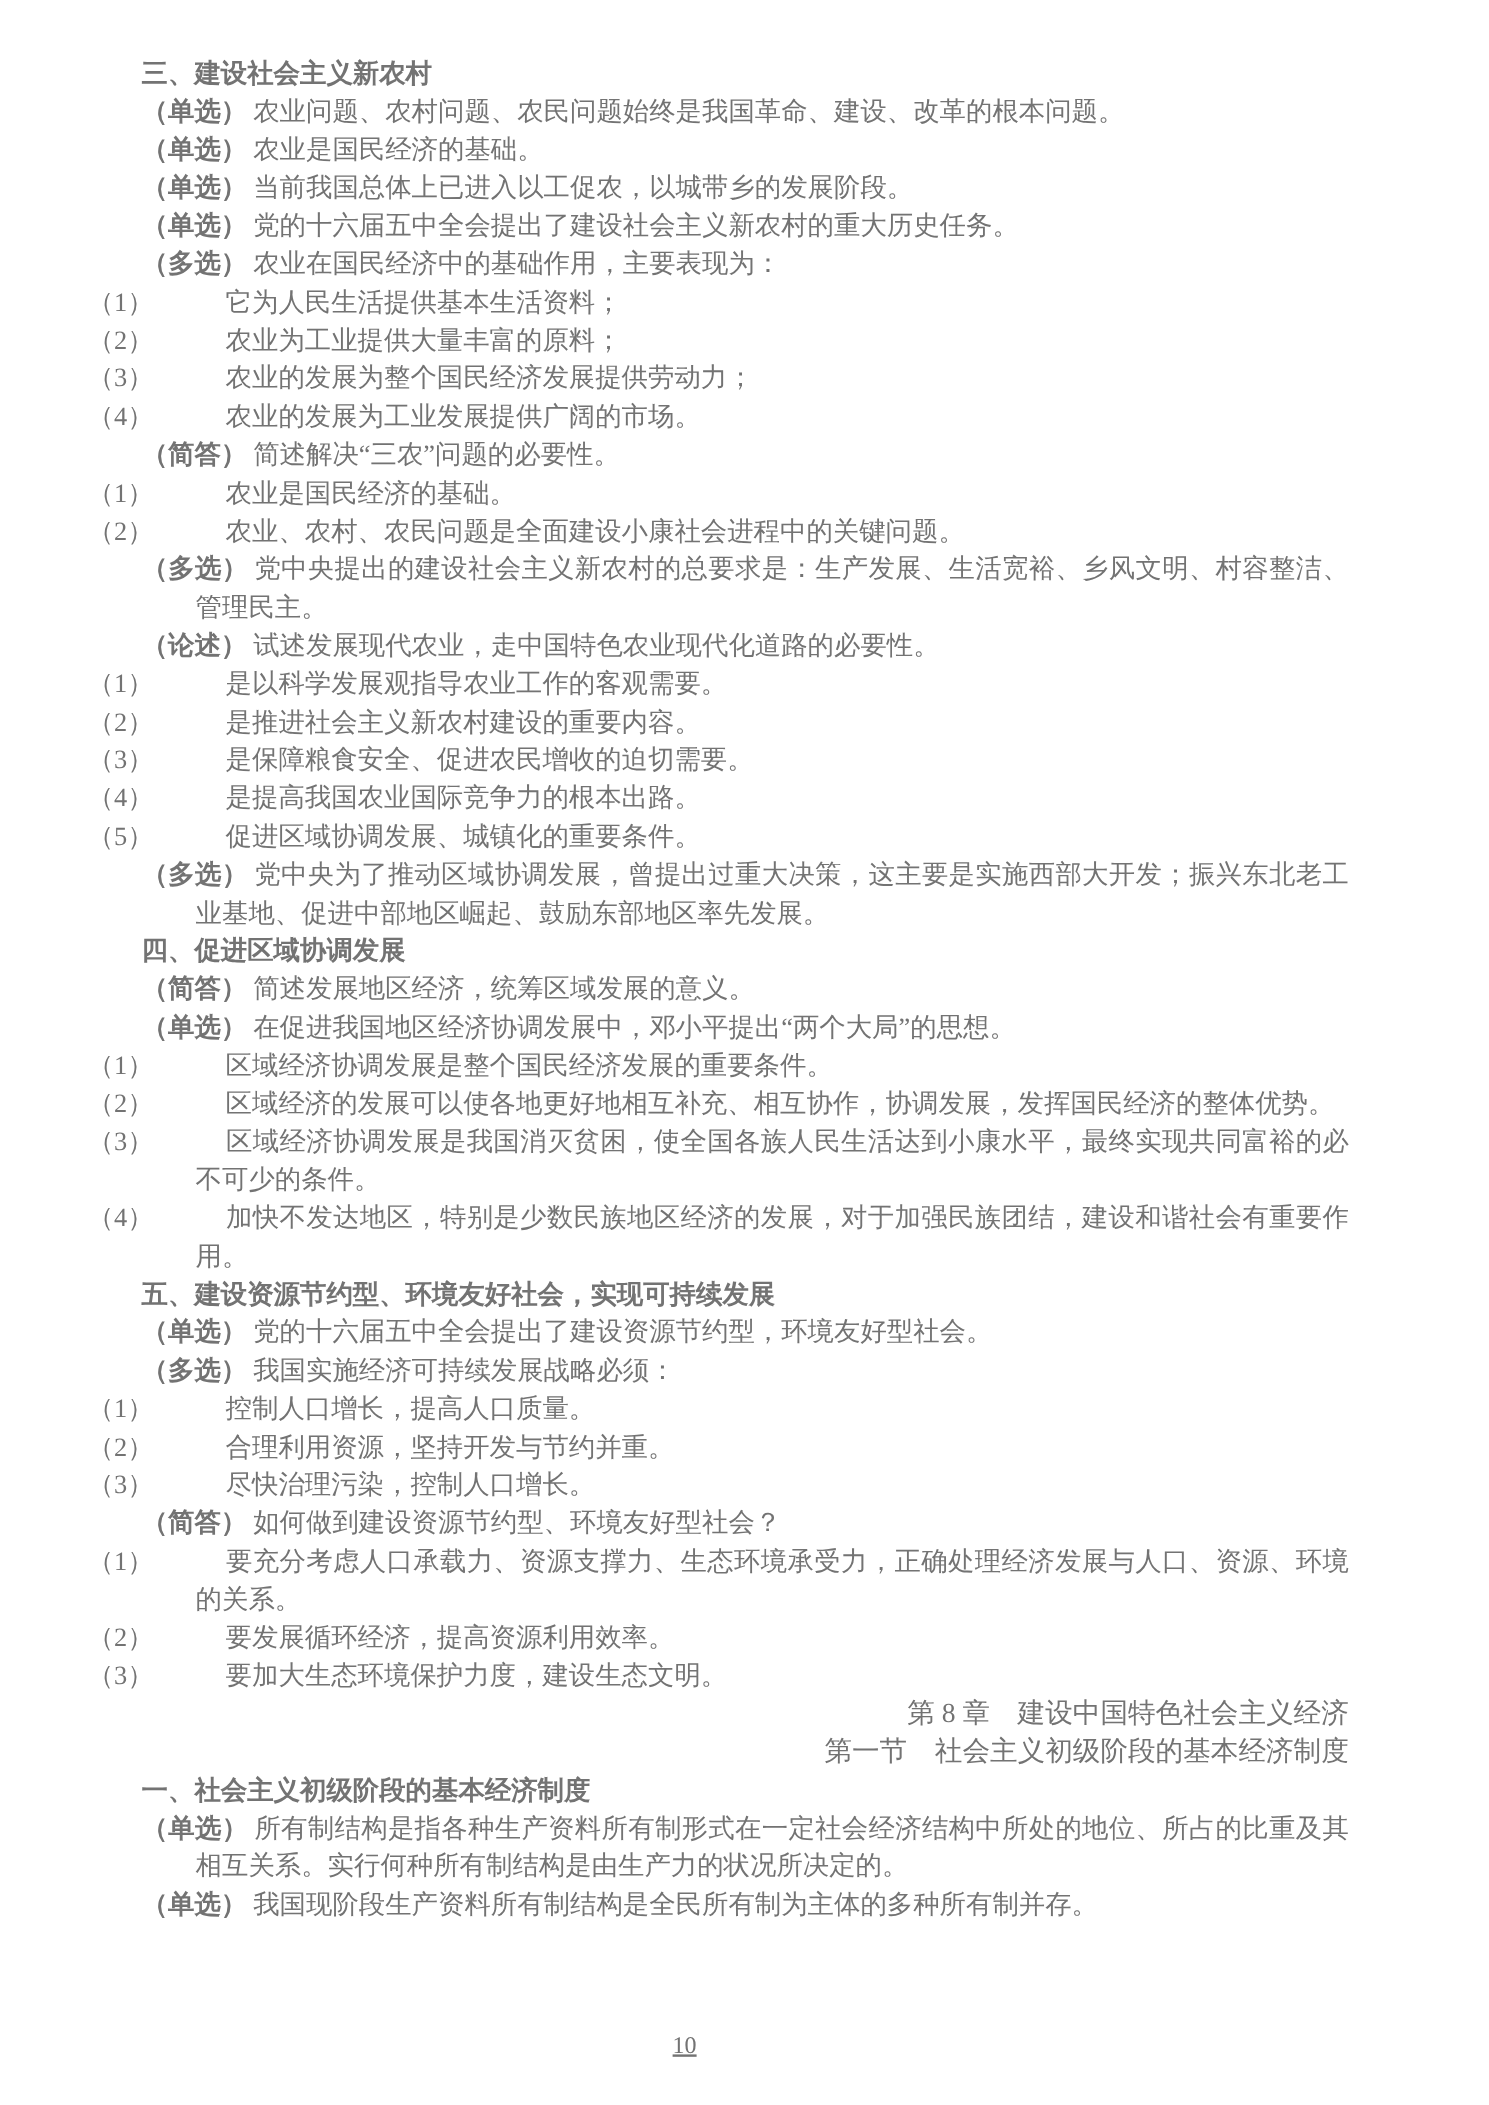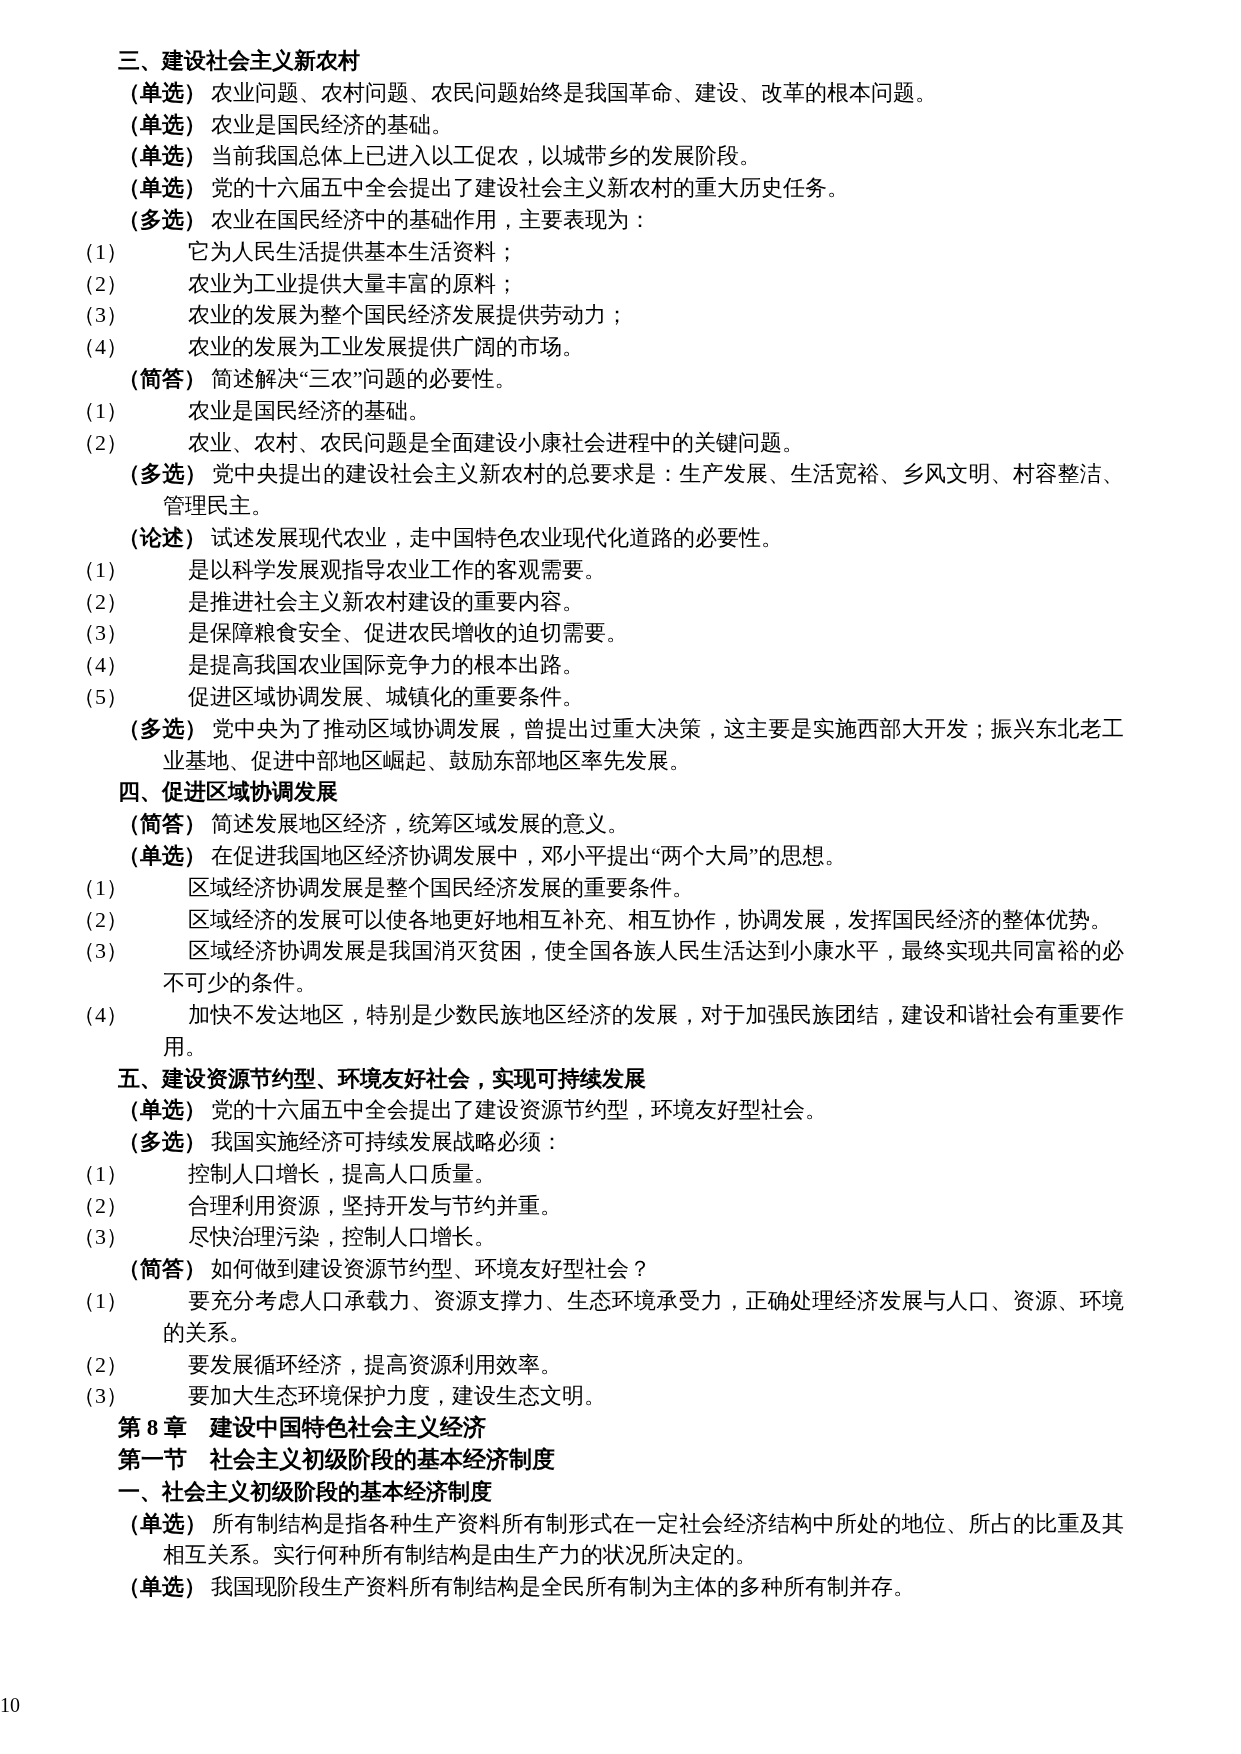--- a/index.html
+++ b/index.html
@@ -1,41 +1,41 @@
 <!DOCTYPE html>
 <html lang="zh"><head>
 <meta charset="utf-8">
 <style>
   html, body { margin: 0; padding: 0; background: #ffffff; }
   .page {
     position: relative;
     width: 1241px;
     height: 1754px;
     background: #ffffff;
-    color: #000000;
+    color: #737373;
     font-family: "Liberation Serif", "DejaVu Serif", serif;
     overflow: hidden;
   }
   .content {
     position: absolute;
     left: 118px;
     top: 45px;
     width: 1006px;
   }
   .line {
     font-size: 22px;
     line-height: 31.8px;
     text-align: justify;
   }
   .heading {
     font-weight: bold;
   }
   .center-heading {
-    font-weight: bold;
-    text-align: left;
+    font-weight: normal;
+    text-align: right;
     font-size: 23px;
   }
   .para {
     padding-left: 45px;
     text-indent: -45px;
   }
   .qlabel {
     font-weight: bold;
     margin-right: 5px;
   }
@@ -45,21 +45,23 @@
   }
   .seg.u {
     text-underline-offset: 5px;
     text-decoration-thickness: 1px;
   }
   .footer {
     position: absolute;
     left: 0;
     width: 1141px;
     top: 1694px;
+    text-align: center;
     font-size: 20px;
+    text-decoration: underline;
   }
 </style>
 </head>
 <body>
 
 <div class="page">
   <div class="content">
       <div class="line heading">三、建设社会主义新农村</div>
       <div class="line para qa"><span class="qlabel">（单选）</span><span class="seg u">农业问题、农村问题、农民问题</span><span class="seg">始终是我国革命、建设、改革的根本问题。</span></div>
       <div class="line para qa"><span class="qlabel">（单选）</span><span class="seg u">农业</span><span class="seg">是国民经济的基础。</span></div>

